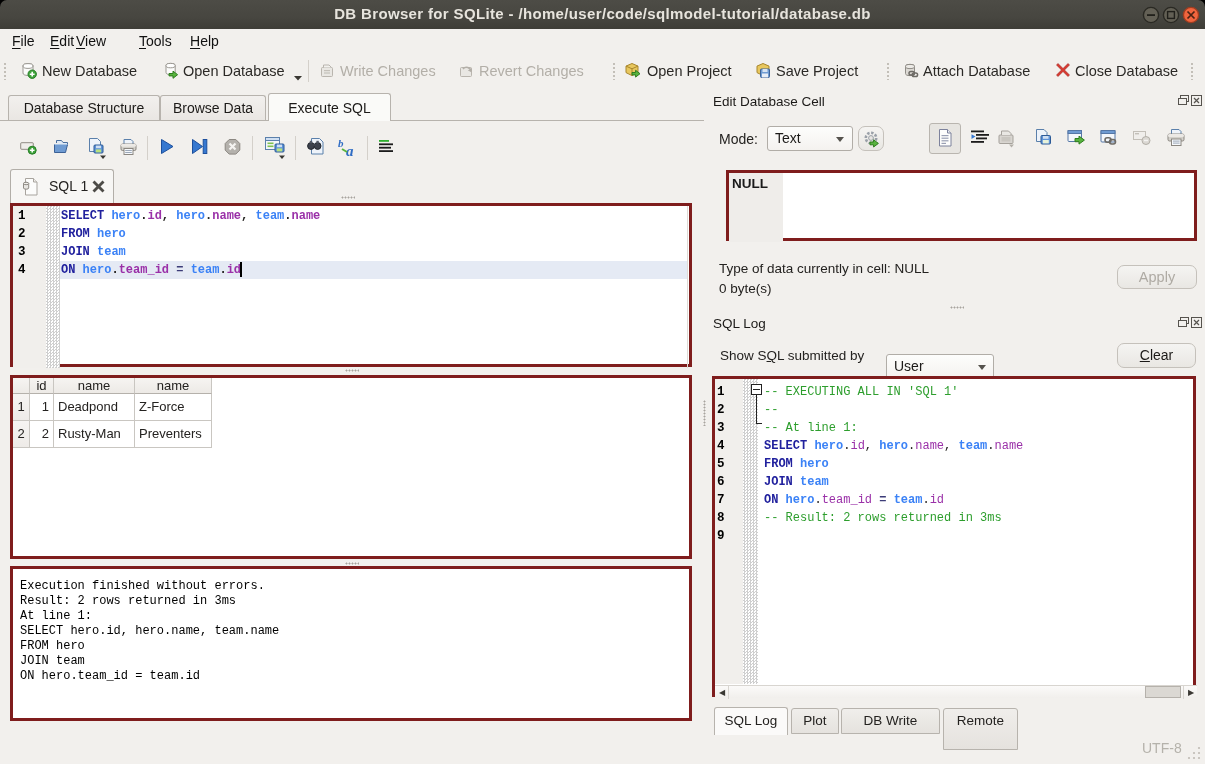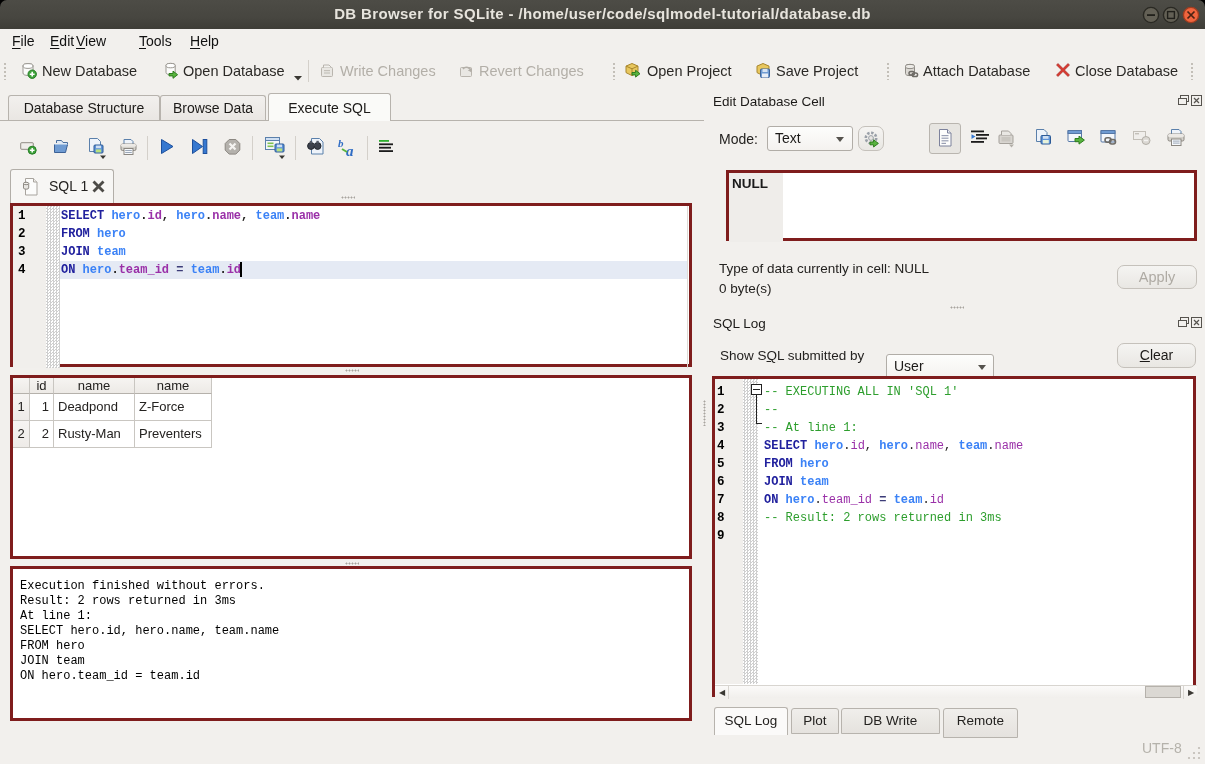--- a/index.html
+++ b/index.html
@@ -384,21 +384,21 @@
     <div class="abs" style="right:0;top:0;width:14px;height:13px;border-left:1px solid #d8d5d0">
         <span style="position:absolute;left:4px;top:2px;font-size:8px;color:#3a3833">▶</span>
       </div>
     <div class="abs" style="left:430px;top:0px;width:36px;height:12px;background:#dbd8d3;border:1px solid #b5b1ab"></div>
   </div>
 </div>
 
 <div class="abs" style="left:714px;top:707px;width:74px;height:28px;background:#fbfaf9;border:1px solid #b7b3ad;border-bottom:none;border-radius:3px 3px 0 0;text-align:center;font-size:13.5px;padding-top:5px;z-index:2">SQL Log</div>
 <div class="abs" style="left:791px;top:708px;width:48px;height:26px;background:linear-gradient(#f0eeeb,#e5e2de);border:1px solid #b7b3ad;border-radius:3px 3px 0 0;text-align:center;font-size:13.5px;padding-top:4px">Plot</div>
 <div class="abs" style="left:841px;top:708px;width:99px;height:26px;background:linear-gradient(#f0eeeb,#e5e2de);border:1px solid #b7b3ad;border-radius:3px 3px 0 0;text-align:center;font-size:13.5px;padding-top:4px">DB Write</div>
-<div class="abs" style="left:943px;top:708px;width:75px;height:30px;background:linear-gradient(#f0eeeb,#e5e2de);border:1px solid #b7b3ad;border-radius:3px 3px 0 0;text-align:center;font-size:13.5px;padding-top:4px">Remote</div>
+<div class="abs" style="left:943px;top:708px;width:75px;height:42px;background:linear-gradient(#f0eeeb,#e5e2de);border:1px solid #b7b3ad;border-radius:3px 3px 0 0;text-align:center;font-size:13.5px;padding-top:4px">Remote</div>
 
 <div class="abs" style="left:1142px;top:740px;font-size:14px;color:#b5b2ab">UTF-8</div>
 <svg class="abs" style="left:1186px;top:745px" width="16" height="16" viewBox="0 0 16 16">
     <g fill="#c0bcb5">
       <circle cx="13" cy="3" r="1.1"></circle>
       <circle cx="8" cy="8" r="1.1"></circle>
       <circle cx="13" cy="8" r="1.1"></circle>
       <circle cx="3" cy="13" r="1.1"></circle>
       <circle cx="8" cy="13" r="1.1"></circle>
       <circle cx="13" cy="13" r="1.1"></circle>

